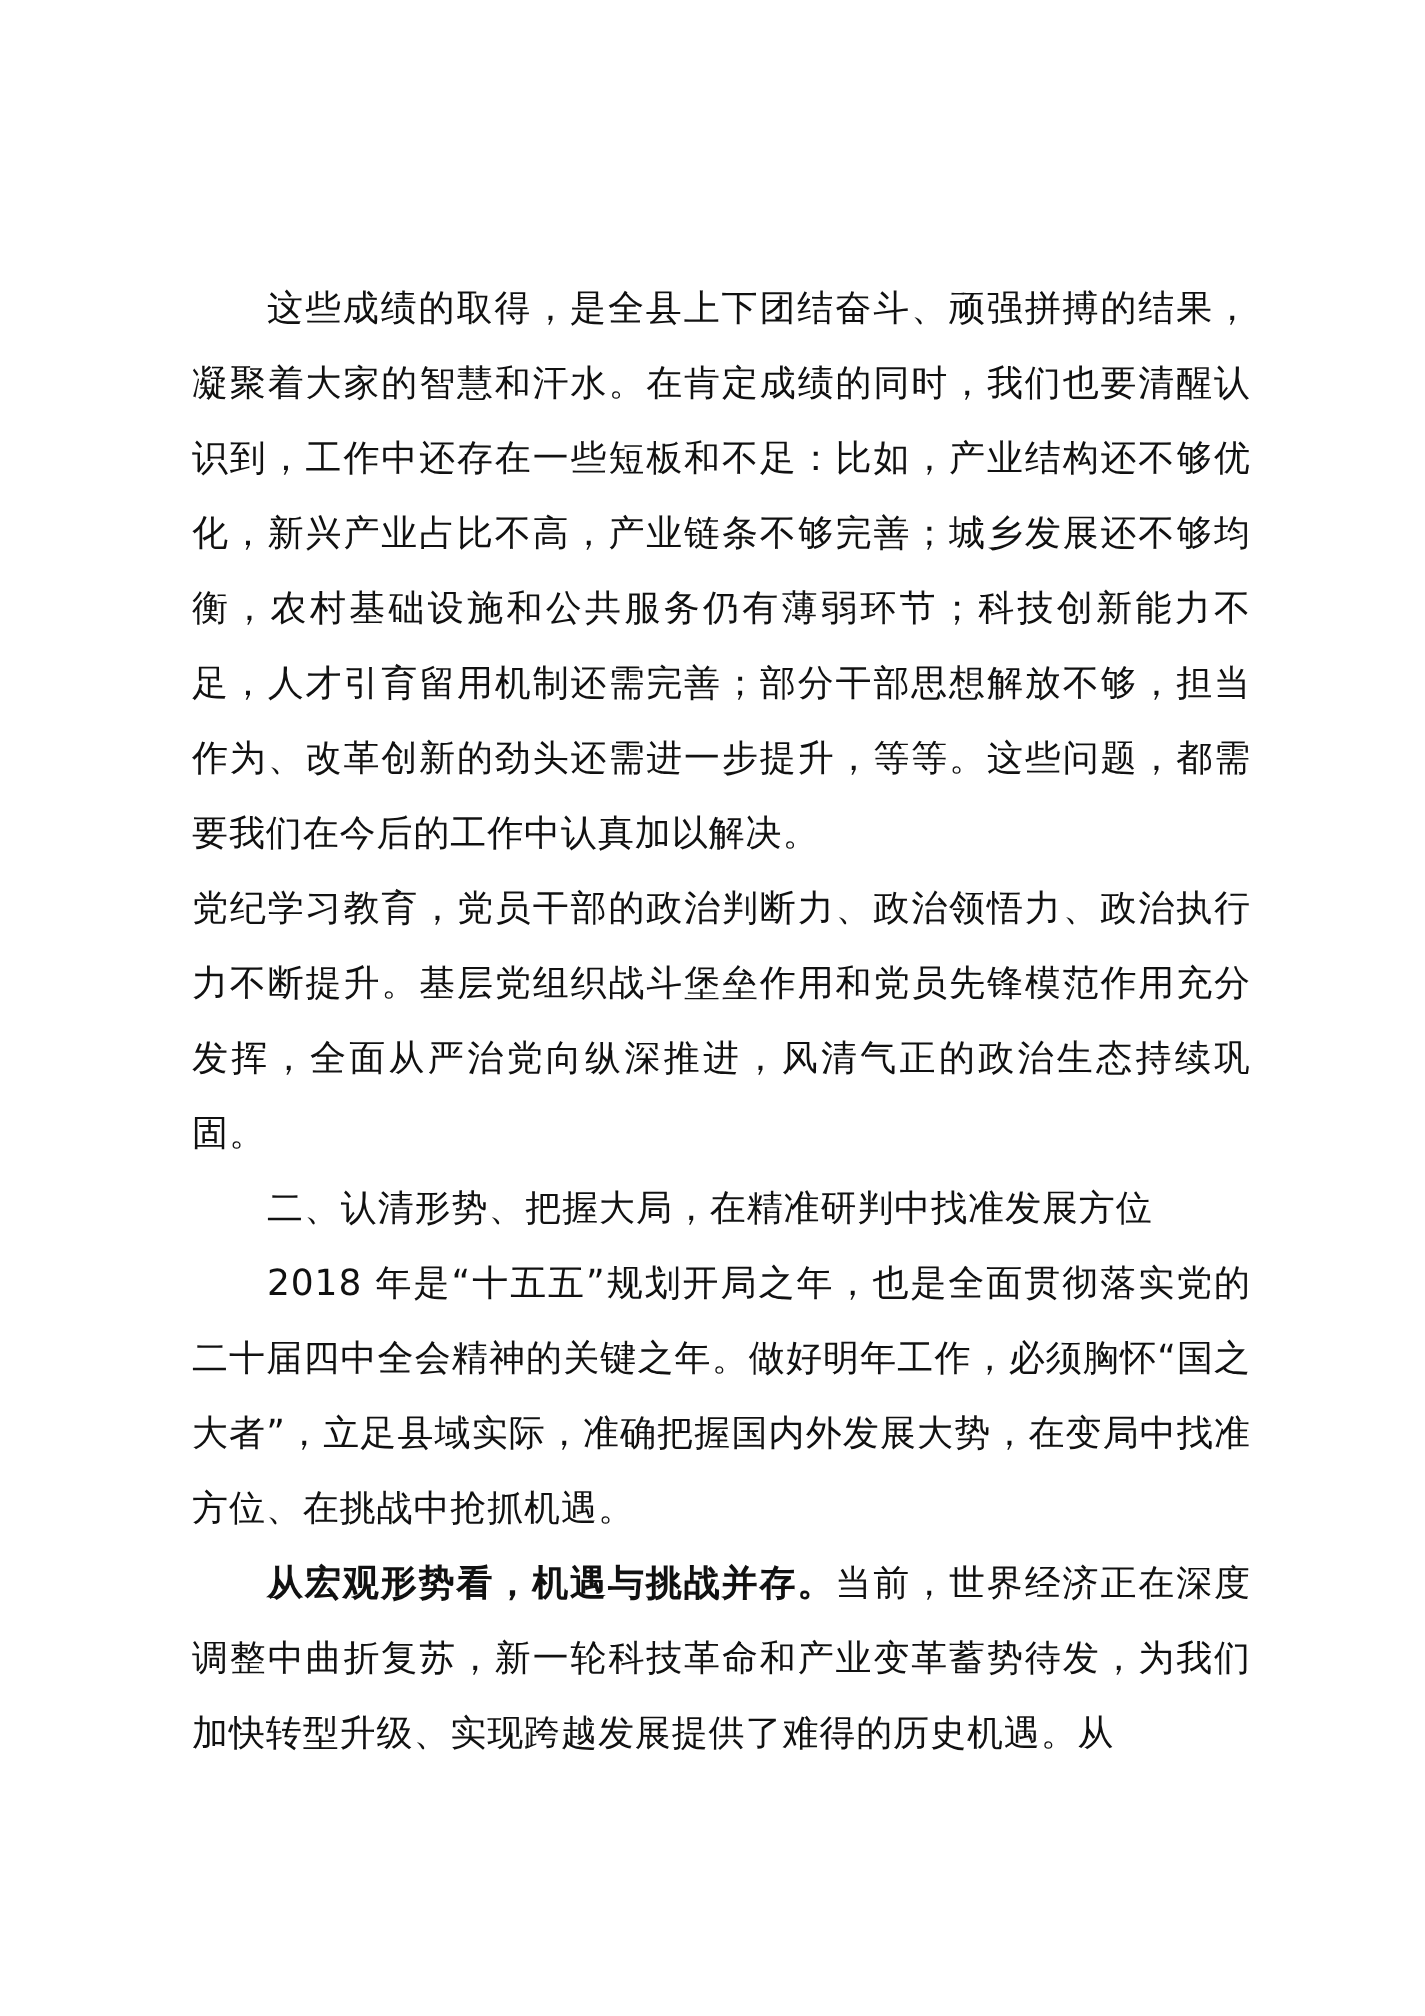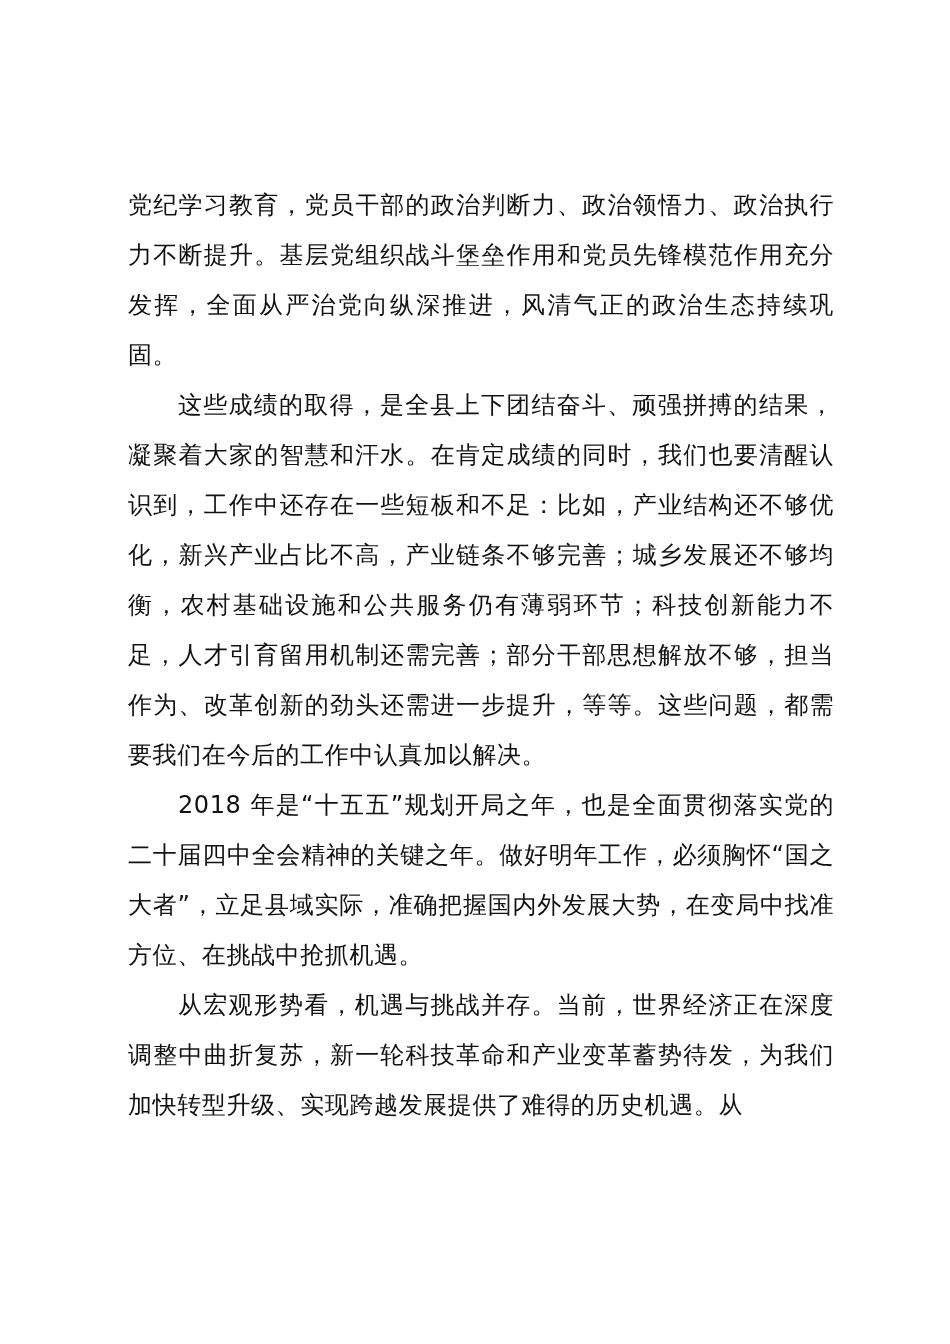--- a/index.html
+++ b/index.html
@@ -10,24 +10,25 @@
       top: 180px;
       width: 706px;
       font-family: "DejaVu Sans", "Liberation Sans", sans-serif;
       font-size: 24px;
       color: #111111;
       line-height: 50px;
       letter-spacing: 0.6px;
     }
     .p { margin: 0; text-align: justify; text-align-last: left; }
     .indent { text-indent: 50px; }
-    .bold { font-weight: normal; margin-top: 36px; }
+    .bold { font-weight: bold; margin-top: 36px; }
     .heading { margin: 0; text-indent: 50px; }
   </style>
 </head>
 <body>
 
 <div class="page">
+  <p class="p indent">这些成绩的取得，是全县上下团结奋斗、顽强拼搏的结果，凝聚着大家的智慧和汗水。在肯定成绩的同时，我们也要清醒认识到，工作中还存在一些短板和不足：比如，产业结构还不够优化，新兴产业占比不高，产业链条不够完善；城乡发展还不够均衡，农村基础设施和公共服务仍有薄弱环节；科技创新能力不足，人才引育留用机制还需完善；部分干部思想解放不够，担当作为、改革创新的劲头还需进一步提升，等等。这些问题，都需要我们在今后的工作中认真加以解决。</p>
   <p class="p">党纪学习教育，党员干部的政治判断力、政治领悟力、政治执行力不断提升。基层党组织战斗堡垒作用和党员先锋模范作用充分发挥，全面从严治党向纵深推进，风清气正的政治生态持续巩固。</p>
-  <p class="p indent">这些成绩的取得，是全县上下团结奋斗、顽强拼搏的结果，凝聚着大家的智慧和汗水。在肯定成绩的同时，我们也要清醒认识到，工作中还存在一些短板和不足：比如，产业结构还不够优化，新兴产业占比不高，产业链条不够完善；城乡发展还不够均衡，农村基础设施和公共服务仍有薄弱环节；科技创新能力不足，人才引育留用机制还需完善；部分干部思想解放不够，担当作为、改革创新的劲头还需进一步提升，等等。这些问题，都需要我们在今后的工作中认真加以解决。</p>
+  <p class="heading">二、认清形势、把握大局，在精准研判中找准发展方位</p>
   <p class="p indent">2018 年是“十五五”规划开局之年，也是全面贯彻落实党的二十届四中全会精神的关键之年。做好明年工作，必须胸怀“国之大者”，立足县域实际，准确把握国内外发展大势，在变局中找准方位、在挑战中抢抓机遇。</p>
   <p class="p indent"><span class="bold">从宏观形势看，机遇与挑战并存。</span><span>当前，世界经济正在深度调整中曲折复苏，新一轮科技革命和产业变革蓄势待发，为我们加快转型升级、实现跨越发展提供了难得的历史机遇。从</span></p>
 </div>
 
 </body></html>

